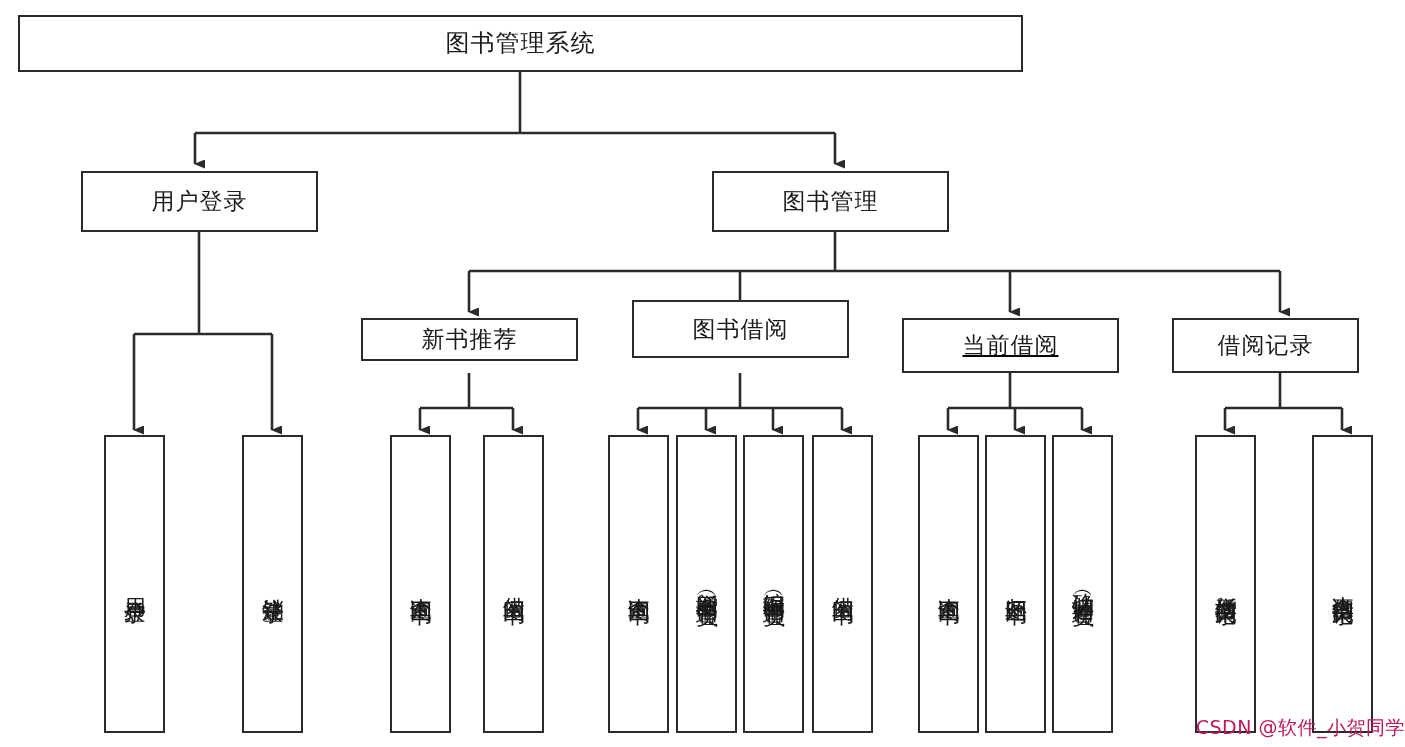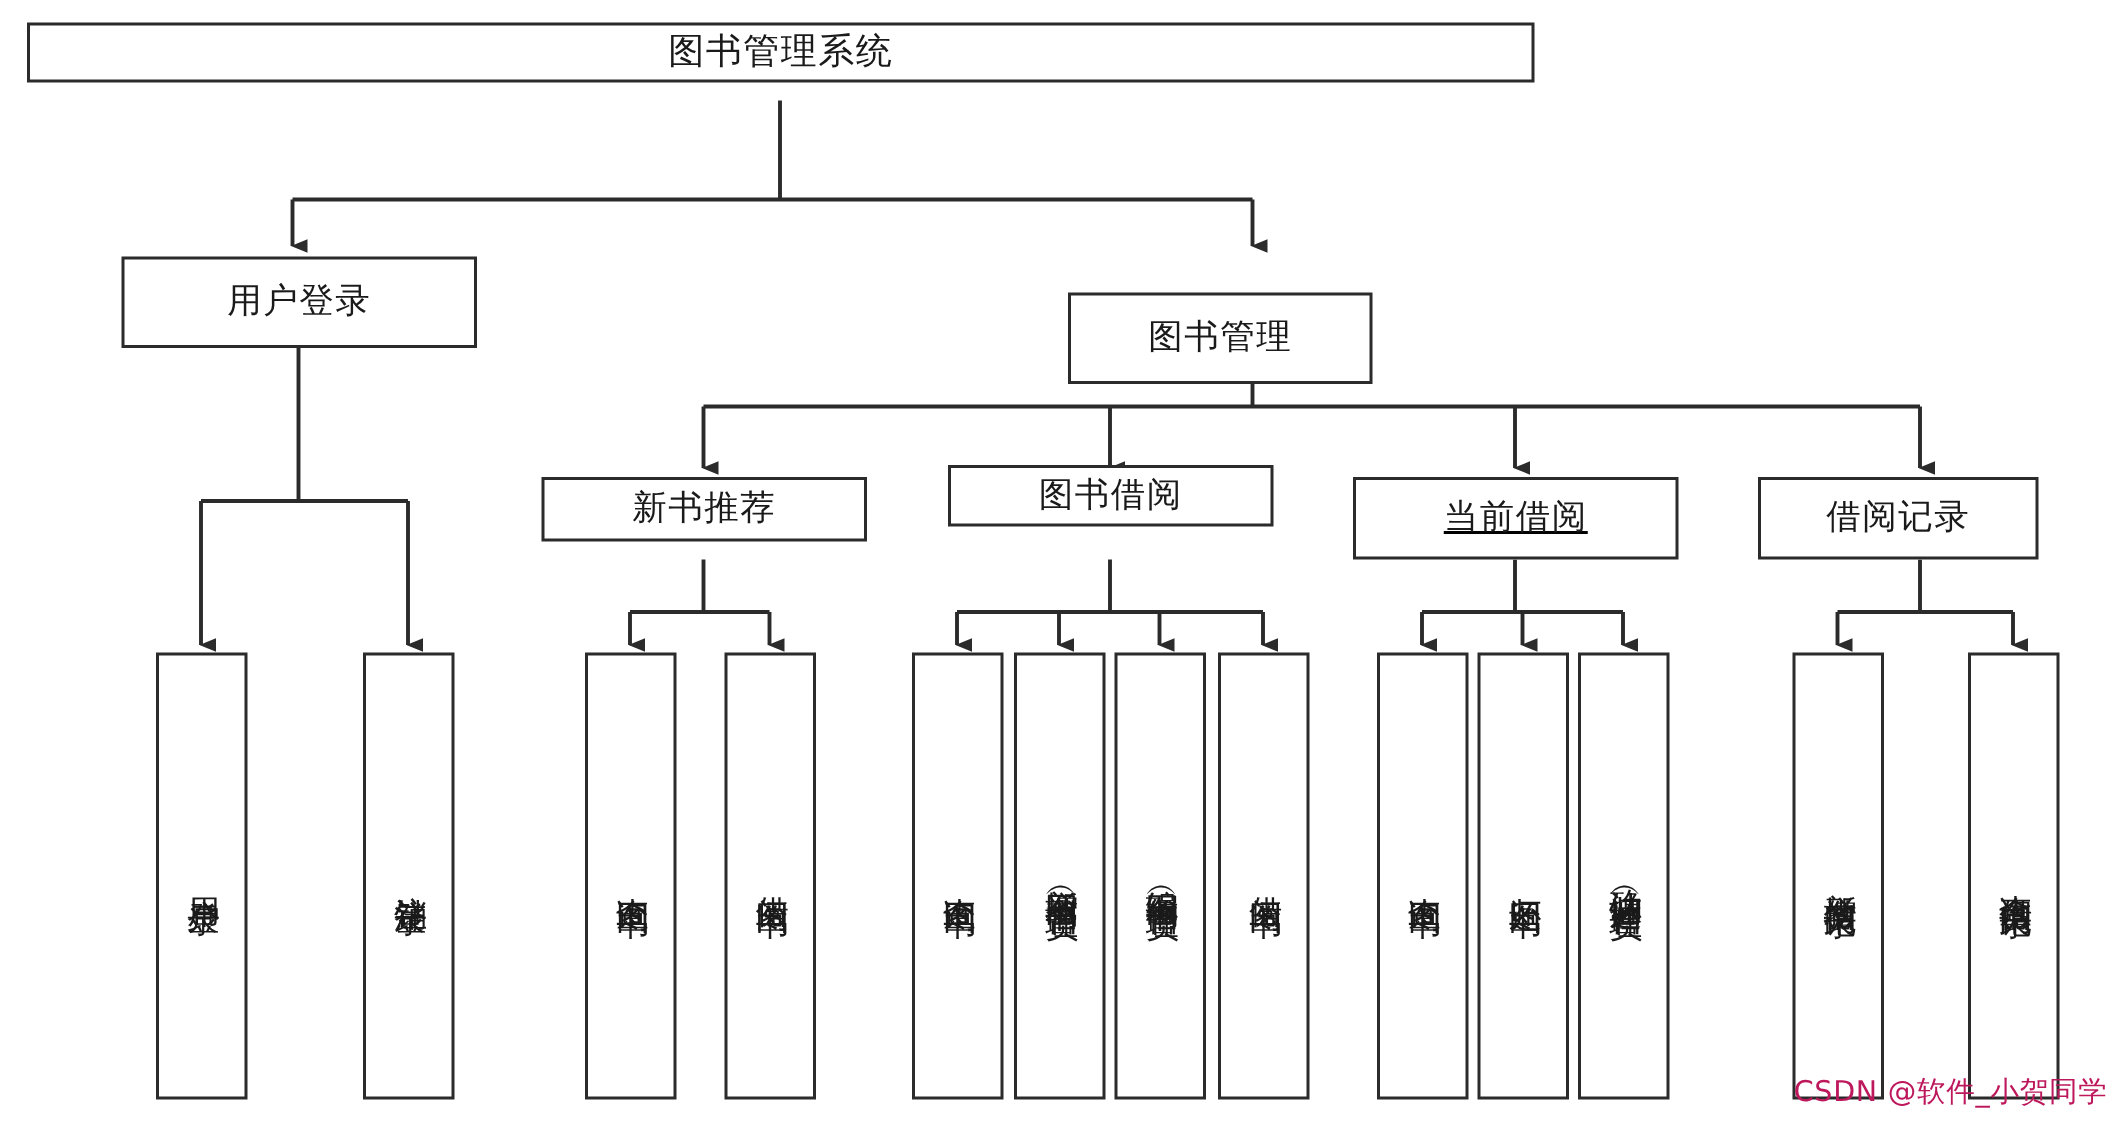--- a/index.html
+++ b/index.html
@@ -117,35 +117,35 @@
       <path d="M1015,408 L1015,430" marker-end="url(#arrow)"></path>
       <path d="M1082,408 L1082,430" marker-end="url(#arrow)"></path>
 
       <path d="M1280,373 L1280,408"></path>
       <path d="M1225,408 L1342,408"></path>
       <path d="M1225,408 L1225,430" marker-end="url(#arrow)"></path>
       <path d="M1342,408 L1342,430" marker-end="url(#arrow)"></path>
     </g>
   </svg>
 
-  <div class="node horizontal" id="root-node" style="left:18px; top:15px; width:1005px; height:40px;">
+  <div class="node horizontal" id="root-node" style="left:18px; top:15px; width:1005px; height:57px;">
     <span class="node-label">图书管理系统</span>
   </div>
 
   <div class="node horizontal" style="left:81px; top:171px; width:237px; height:61px;">
     <span class="node-label">用户登录</span>
   </div>
-  <div class="node horizontal" style="left:712px; top:171px; width:203px; height:61px;margin-top:24px;">
+  <div class="node horizontal" style="left:712px; top:171px; width:237px; height:61px;">
     <span class="node-label">图书管理</span>
   </div>
 
   <div class="node horizontal" style="left:361px; top:318px; width:217px; height:43px;">
     <span class="node-label">新书推荐</span>
   </div>
-  <div class="node horizontal" style="left:632px; top:310px; width:217px; height:41px;">
+  <div class="node horizontal" style="left:632px; top:300px; width:217px; height:58px;">
     <span class="node-label">图书借阅</span>
   </div>
   <div class="node horizontal" style="left:902px; top:318px; width:217px; height:55px;text-decoration:underline;">
     <span class="node-label">当前借阅</span>
   </div>
   <div class="node horizontal" style="left:1172px; top:318px; width:187px; height:55px;">
     <span class="node-label">借阅记录</span>
   </div>
 
   <div class="node vertical" style="left:104px; top:435px; width:61px; height:298px;">

